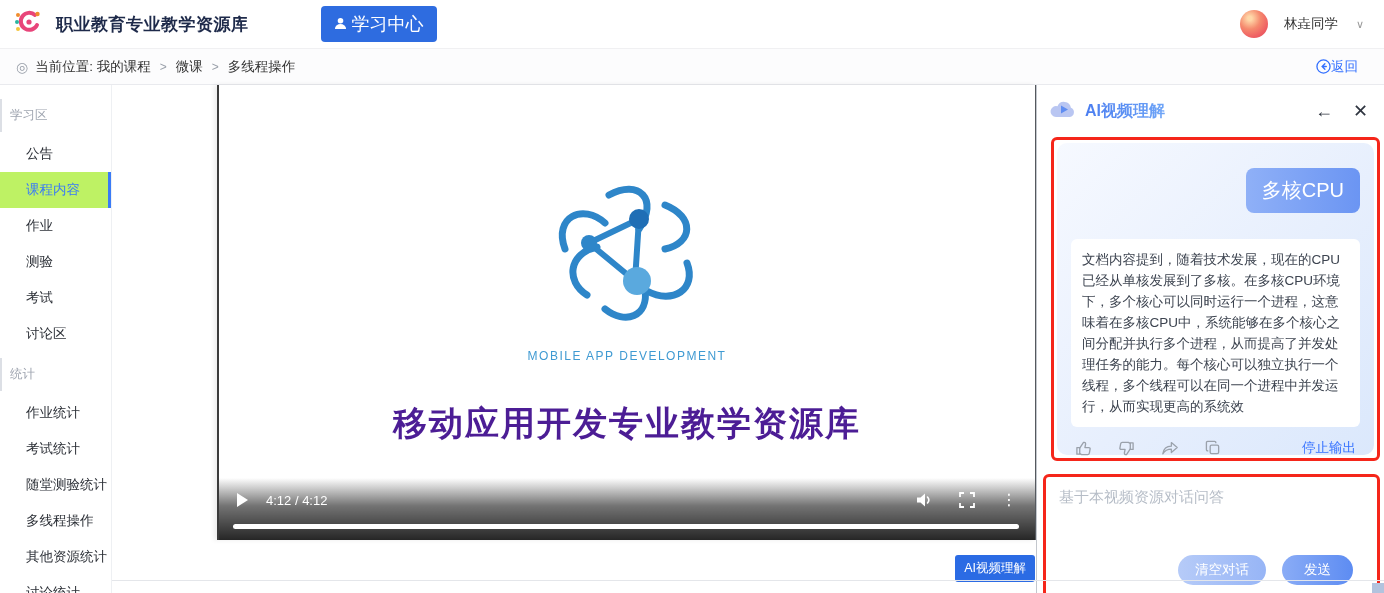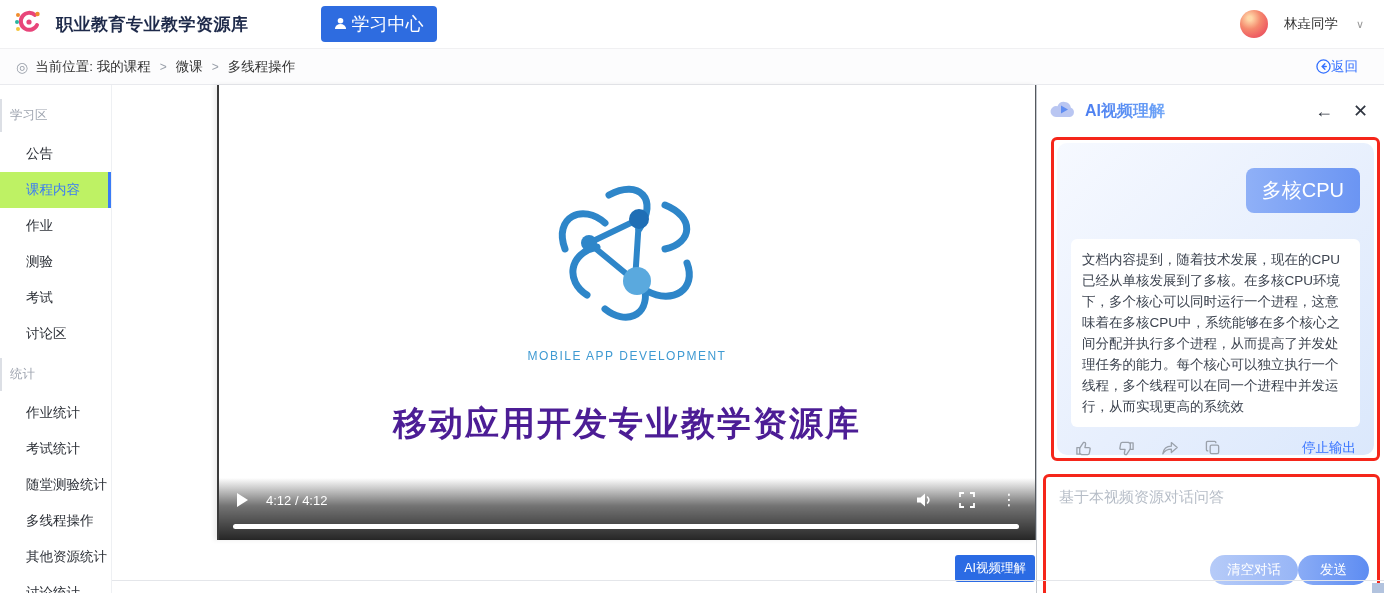--- a/index.html
+++ b/index.html
@@ -77,21 +77,21 @@
     font-size:13.5px; color:#3d4450; line-height:1.56; }
   .action-row { margin-top:12px; display:flex; align-items:center; gap:26px; padding:0 4px; }
   .act-ico { cursor:pointer; display:inline-flex; }
   .stop-link { margin-left:auto; color:#3370ff; font-size:13.5px; cursor:pointer; }
 
   .input-annot { margin:13px 4px 0 6px; border:3px solid #f5261a; border-radius:6px; background:#fff;
     padding:11px 13px 10px 13px; height:124px; position:relative; }
   .ask-input { width:100%; border:none; outline:none; resize:none; font-size:15px; color:#333;
     font-family:"Liberation Sans","DejaVu Sans",sans-serif; height:40px; background:transparent; }
   .ask-input::placeholder { color:#b6bdc7; }
-  .input-btns { position:absolute; right:8px; bottom:10px; display:flex; }
+  .input-btns { position:absolute; right:24px; bottom:10px; display:flex; gap:16px; }
   .pill { border:none; border-radius:15px; color:#fff; font-size:13.5px; padding:6px 17px; cursor:pointer; }
   .pill.clear { background:linear-gradient(90deg,#b6cbf8,#97b5f6); }
   .pill.send { background:linear-gradient(90deg,#8aacf6,#5d8cf2); padding:6px 22px; }
 
   .bottom-line { position:absolute; left:112px; right:0; top:495px; height:1px; background:#e4e6ea; }
   .scroll-corner { position:absolute; right:0; top:498px; width:12px; height:10px; background:#b2c3de; }
 </style>
 </head>
 <body>
 

